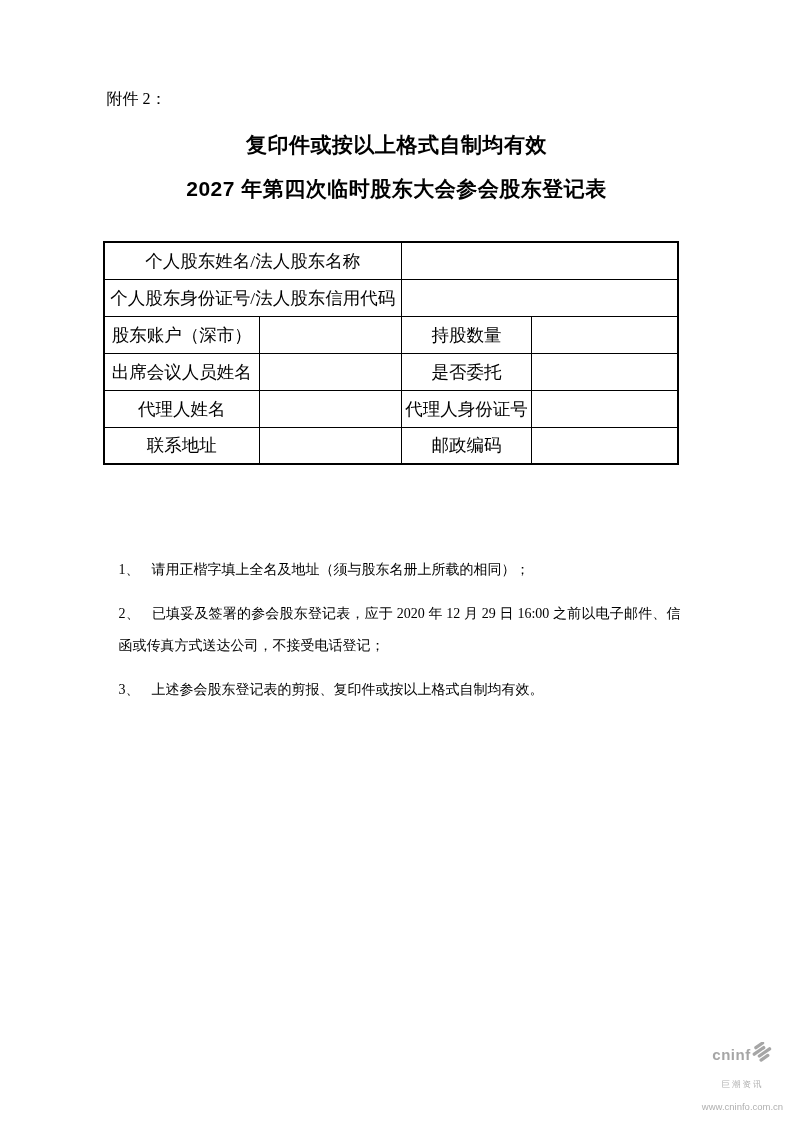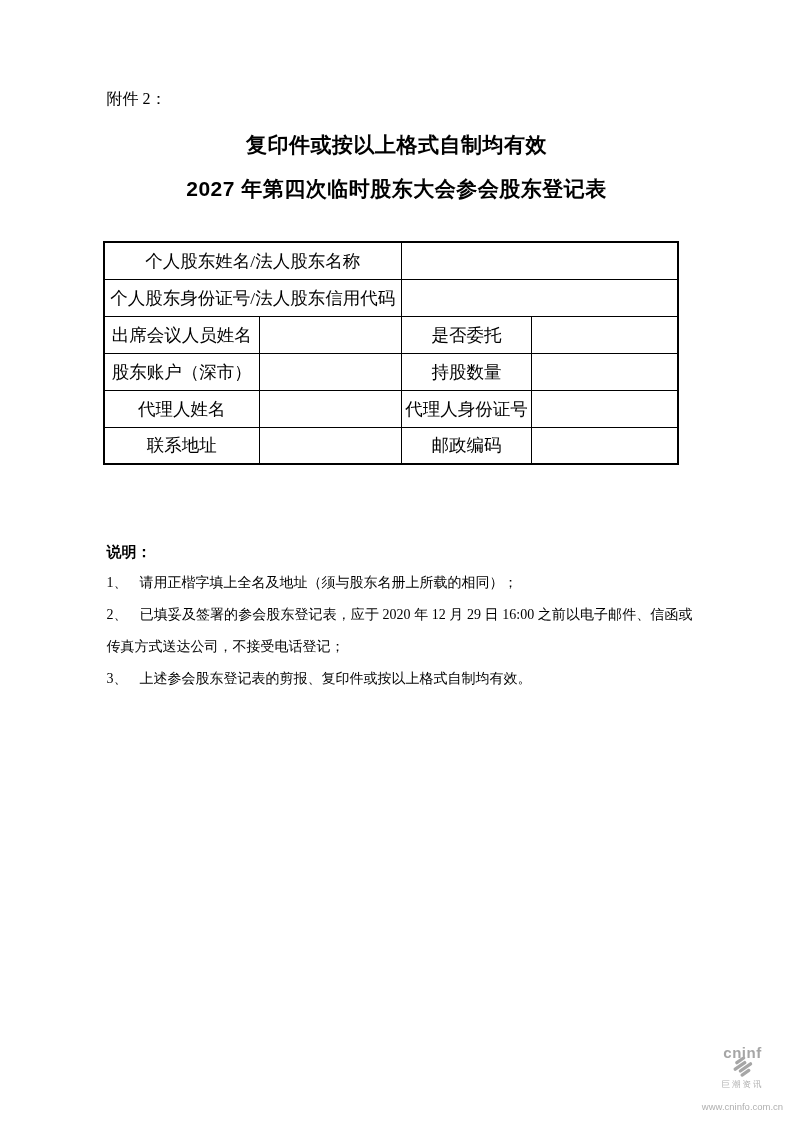--- a/index.html
+++ b/index.html
@@ -70,21 +70,21 @@
     width: 586px;
   }
   .notes-heading {
     font-family: "Liberation Sans", "DejaVu Sans", sans-serif;
     font-weight: bold;
     font-size: 15px;
     line-height: 19px;
     margin-bottom: 6px;
   }
   .note-item {
-    margin: 0;
+    margin: 12px;
     font-size: 14px;
     line-height: 32px;
     text-align: justify;
   }
   .note-item .num { margin-right: 12px; }
 
   
   .logo {
     position: absolute;
     right: 4px;
@@ -92,32 +92,31 @@
     width: 86px;
     text-align: center;
     font-family: "Liberation Sans", "DejaVu Sans", sans-serif;
     color: #a6a6a6;
     line-height: 1;
   }
   .logo-brand-row {
     display: flex;
     align-items: center;
     justify-content: center;
-    flex-direction: column;
   }
   .logo-brand {
     font-weight: bold;
     font-size: 15px;
     letter-spacing: 0.5px;
   }
   .logo-icon { margin-left: 1px; margin-top: -3px; }
   .logo-cn {
     font-size: 8.5px;
     letter-spacing: 2px;
-    margin-top: 2px;
+    margin-top: 17px;
     color: #b0b0b0;
   }
   .logo-url {
     font-size: 9.5px;
     margin-top: 13px;
     color: #b0b0b0;
     white-space: nowrap;
   }
 </style>
 </head>
@@ -140,48 +139,47 @@
     <tbody>
       <tr>
         <td colspan="2" class="lbl">个人股东姓名/法人股东名称</td>
         <td colspan="2" class="val"></td>
       </tr>
       <tr>
         <td colspan="2" class="lbl">个人股东身份证号/法人股东信用代码</td>
         <td colspan="2" class="val"></td>
       </tr>
       <tr>
+        <td class="lbl">股东账户（深市）</td>
+        <td class="val"></td>
+        <td class="lbl">持股数量</td>
+        <td class="val"></td>
+      </tr>
+      <tr>
         <td class="lbl">出席会议人员姓名</td>
         <td class="val"></td>
         <td class="lbl">是否委托</td>
-        <td class="val"></td>
-      </tr>
-      <tr>
-        <td class="lbl">股东账户（深市）</td>
-        <td class="val"></td>
-        <td class="lbl">持股数量</td>
         <td class="val"></td>
       </tr>
       <tr>
         <td class="lbl">代理人姓名</td>
         <td class="val"></td>
         <td class="lbl">代理人身份证号</td>
         <td class="val"></td>
       </tr>
       <tr>
         <td class="lbl">联系地址</td>
         <td class="val"></td>
         <td class="lbl">邮政编码</td>
         <td class="val"></td>
       </tr>
     </tbody>
   </table>
 
   <div class="notes">
-    <div class="notes-heading">说明：</div>
     <p class="note-item"><span class="num">1、</span><span class="txt">请用正楷字填上全名及地址（须与股东名册上所载的相同）；</span></p>
     <p class="note-item"><span class="num">2、</span><span class="txt">已填妥及签署的参会股东登记表，应于 2020 年 12 月 29 日 16:00 之前以电子邮件、信函或传真方式送达公司，不接受电话登记；</span></p>
     <p class="note-item"><span class="num">3、</span><span class="txt">上述参会股东登记表的剪报、复印件或按以上格式自制均有效。</span></p>
   </div>
 
   <div class="logo">
     <div class="logo-brand-row">
       <span class="logo-brand">cninf</span>
       <svg class="logo-icon" width="21" height="21" viewBox="0 0 22 22" aria-hidden="true">
         <g transform="rotate(-35 11 11)">

